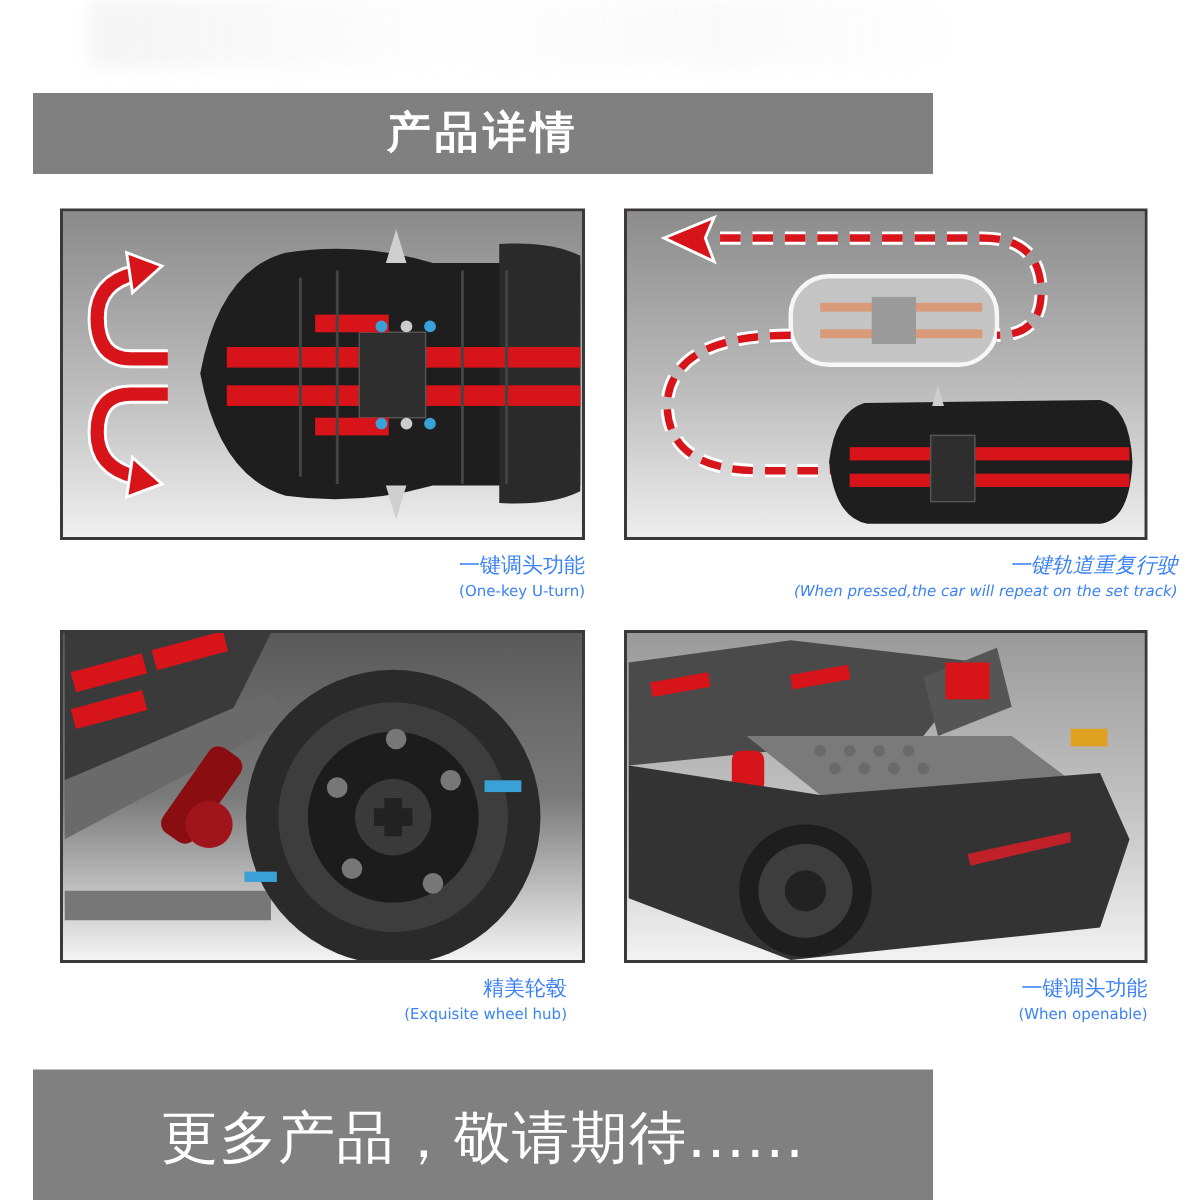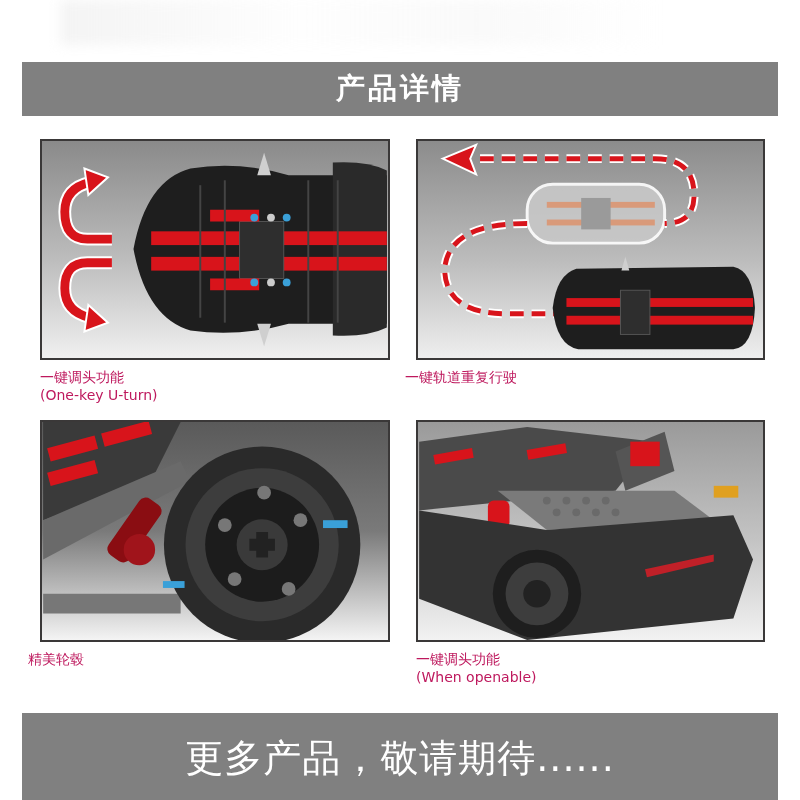--- a/index.html
+++ b/index.html
@@ -3,39 +3,39 @@
 <meta charset="utf-8">
 <style>
   * { margin: 0; padding: 0; box-sizing: border-box; }
   html, body { width: 800px; height: 800px; background: #ffffff; overflow: hidden; }
   body { position: relative; font-family: "DejaVu Sans", sans-serif; }
 
   .ghost-top { position: absolute; left: 60px; top: 0; width: 600px; height: 45px;
     background: linear-gradient(90deg, rgba(235,235,235,0.55), rgba(250,250,250,0.2) 40%, rgba(240,240,240,0.35) 70%, rgba(255,255,255,0));
     filter: blur(6px); }
 
-  .banner { position: absolute; left: 22px; width: 756px; background: #808080; color: #ffffff;
+  .banner { position: absolute; left: 22px; width: 600px; background: #808080; color: #ffffff;
     display: flex; align-items: center; justify-content: center; }
   .banner.top { top: 62px; height: 54px; }
   .banner.top .title { font-size: 29px; font-weight: bold; letter-spacing: 3px; }
   .banner.bottom { top: 713px; height: 87px; text-align: right; }
   .banner.bottom .title { font-size: 38px; letter-spacing: 1px; margin-top: 4px; }
 
   .panel { position: absolute; border: 2px solid #3a3838; overflow: hidden; }
   .p1 { left: 40px;  top: 139px; width: 350px; height: 221px; background: linear-gradient(180deg, #8a8a8a 0%, #bdbdbd 55%, #f0f0f0 100%); }
   .p2 { left: 416px; top: 139px; width: 349px; height: 221px; background: linear-gradient(180deg, #8c8c8c 0%, #bcbcbc 55%, #eeeeee 100%); }
   .p3 { left: 40px;  top: 420px; width: 350px; height: 222px; background: linear-gradient(180deg, #5a5a5a 0%, #7a7a7a 50%, #f4f4f4 100%); }
   .p4 { left: 416px; top: 420px; width: 349px; height: 222px; background: linear-gradient(180deg, #9a9a9a 0%, #c4c4c4 55%, #f2f2f2 100%); }
   .panel svg { position: absolute; left: 0; top: 0; width: 100%; height: 100%; }
 
-  .caption { position: absolute; text-align: left; color: #be185d; line-height: 18px; }
+  .caption { position: absolute; text-align: right; color: #3b82f6; line-height: 18px; }
   .caption .cn { font-size: 14px; display: block; }
-  .caption .en { font-size: 14px; display: block; }
+  .caption .en { font-size: 10px; display: block; }
   .c1 { left: 40px;  top: 368px; width: 350px; }
-  .c2 { left: 405px; top: 368px; width: 380px; }
+  .c2 { left: 405px; top: 368px; width: 380px; font-style: italic; }
   .c3 { left: 28px;  top: 650px; width: 350px; }
   .c4 { left: 416px; top: 650px; width: 349px; }
 </style>
 </head>
 <body>
 
 <div class="ghost-top"></div>
 
 <div class="banner top">
   <span class="title">产品详情</span>
@@ -100,20 +100,21 @@
 
     <path d="M160 130 Q140 136 136 170 Q140 208 162 212 L320 212 Q340 210 342 170 Q340 132 320 128 Z" fill="#1e1e1e"></path>
     <rect x="150" y="160" width="190" height="9" fill="#d8141b"></rect>
     <rect x="150" y="178" width="190" height="9" fill="#d8141b"></rect>
     <rect x="205" y="152" width="30" height="45" fill="#2e2e2e" stroke="#555" stroke-width="1"></rect>
     <path d="M210 118 L214 132 L206 132 Z" fill="#cfcfcf"></path>
   </svg>
 </div>
 <div class="caption c2">
   <span class="cn">一键轨道重复行驶</span>
+  <span class="en">(When pressed,the car will repeat on the set track)</span>
 </div>
 
 <div class="panel p3">
   <svg viewBox="0 0 350 222">
     <path d="M0 0 L140 0 L110 60 L0 100 Z" fill="#3a3a3a"></path>
     <g fill="#d8141b">
       <rect x="5" y="20" width="50" height="14" transform="rotate(-15 30 27)"></rect>
       <rect x="5" y="45" width="50" height="14" transform="rotate(-15 30 52)"></rect>
       <rect x="60" y="5" width="50" height="14" transform="rotate(-15 85 12)"></rect>
     </g>
@@ -132,20 +133,21 @@
         <circle cx="250" cy="170" r="7"></circle>
       <circle cx="262" cy="100" r="7"></circle>
         <circle cx="225" cy="72" r="7"></circle>
     </g>
     <rect x="285" y="100" width="25" height="8" fill="#3aa0d8"></rect>
     <rect x="122" y="162" width="22" height="7" fill="#3aa0d8"></rect>
   </svg>
 </div>
 <div class="caption c3">
   <span class="cn">精美轮毂</span>
+  <span class="en">(Exquisite wheel hub)</span>
 </div>
 
 <div class="panel p4">
   <svg viewBox="0 0 349 222">
     <path d="M0 20 L110 5 L240 20 L200 70 L0 90 Z" fill="#4a4a4a"></path>
     <g fill="#d8141b">
       <rect x="15" y="30" width="40" height="10" transform="rotate(-10 35 35)"></rect>
       <rect x="110" y="25" width="40" height="10" transform="rotate(-10 130 30)"></rect>
     </g>
     <path d="M200 30 L250 10 L260 50 L210 70 Z" fill="#555"></path>

